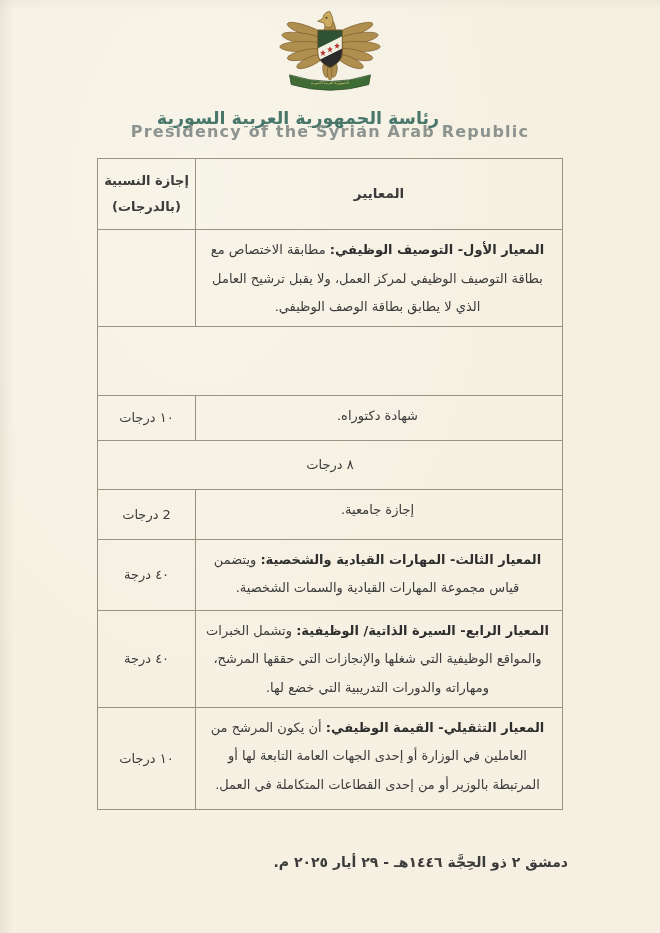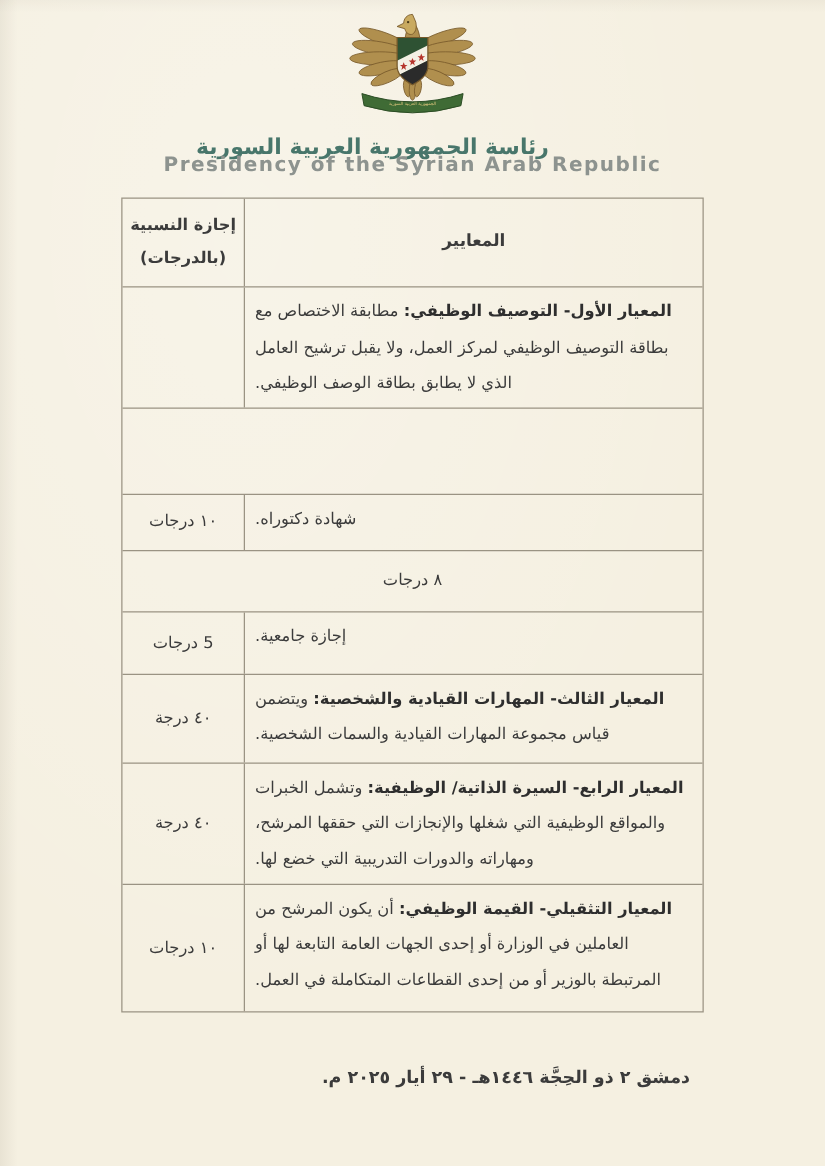--- a/index.html
+++ b/index.html
@@ -32,41 +32,41 @@
     position:absolute; top:158px; left:97px; width:466px;
     border:1px solid #9a9383;
   }
   .trow{ display:flex; }
   .trow:not(:first-child){ border-top:1px solid #9a9383; }
   .cell{ min-height:100%; }
   .cell-criteria{
     width:367px; flex:none; border-left:1px solid #9a9383;
     padding:6px 11px 4px 8px;
   }
-  .cell-criteria p{ font-size:13px; line-height:2.2; text-align:left; }
+  .cell-criteria p{ font-size:13px; line-height:2.2; text-align:center; }
   .cell-criteria b{ font-weight:bold; color:#2e2e2e; }
   .cell-value{
     flex:1; display:flex; align-items:center; justify-content:center;
     font-size:13px; text-align:center; padding:2px;
   }
   .trow-header{ min-height:70px; }
   .trow-header .cell-criteria{ display:flex; align-items:center; justify-content:center; padding:4px; }
   .trow-header .cell-criteria p{ font-weight:bold; font-size:13.5px; line-height:1.6; }
   .trow-header .cell-value{ flex-direction:column; font-weight:bold; line-height:2.0; }
   .r0{ min-height:96px; }
   .r1{ min-height:69px; }
   .r2{ min-height:45px; }
   .r3{ min-height:49px; }
   .r4{ min-height:50px; }
   .r5{ min-height:71px; }
   .r6{ min-height:79px; }
   .r7{ min-height:102px; }
   
   .date-line{
-    position:absolute; top:854px; right:108px;
+    position:absolute; top:854px; right:92px;
     font-size:14px; font-weight:bold; color:#3b3b3b;
   }
 </style>
 </head>
 <body>
 
 <div class="page">
 
   <svg class="emblem" viewBox="0 0 120 100" xmlns="http://www.w3.org/2000/svg" aria-hidden="true">
 
@@ -161,21 +161,21 @@
       <div class="cell cell-value">
         <span>٨ درجات</span>
       </div>
     </div>
 
     <div class="trow r4">
       <div class="cell cell-criteria">
         <p><b></b><span>إجازة جامعية.</span></p>
       </div>
       <div class="cell cell-value">
-        <span>5 درجات</span>
+        <span>2 درجات</span>
       </div>
     </div>
 
     <div class="trow r5">
       <div class="cell cell-criteria">
         <p><b>المعيار الثالث- المهارات القيادية والشخصية:</b><span> ويتضمن قياس مجموعة المهارات القيادية والسمات الشخصية.</span></p>
       </div>
       <div class="cell cell-value">
         <span>٤٠ درجة</span>
       </div>

